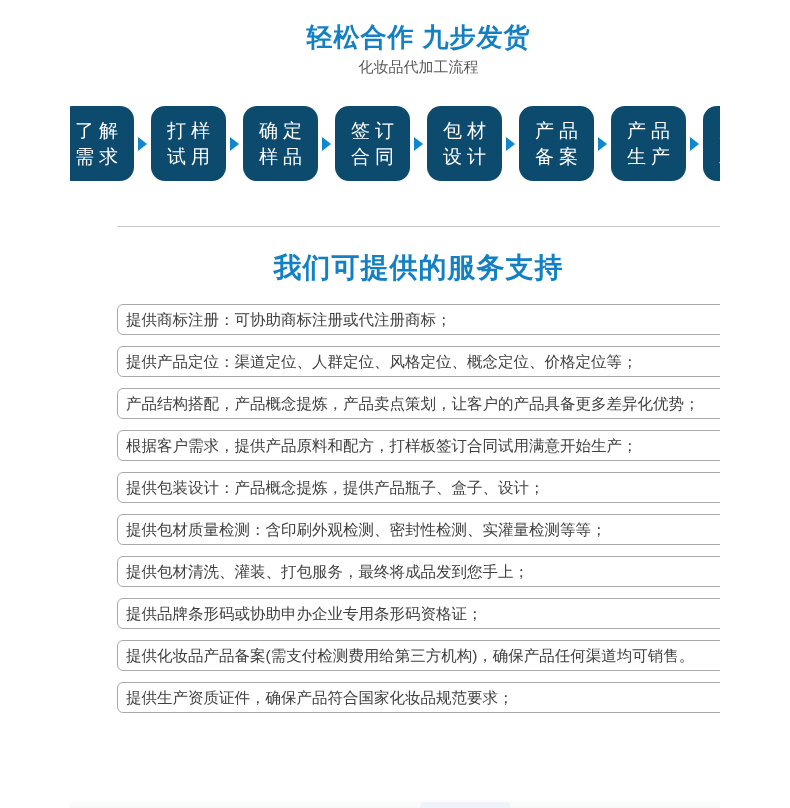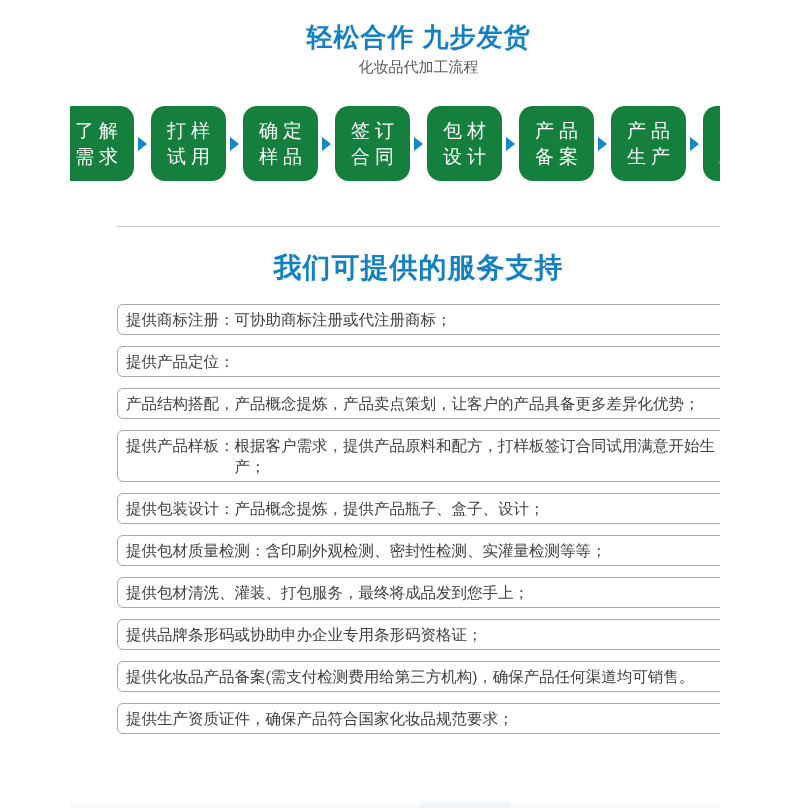--- a/index.html
+++ b/index.html
@@ -23,21 +23,21 @@
     margin-top:3px;
     font-size:15px; color:#595959; line-height:20px;
   }
   
   .steps-row {
     margin-top:29px;
     display:flex; justify-content:center; align-items:center;
   }
   .step {
     width:75px; height:75px;
-    background:#15803d;
+    background:#0c4a6e;
     border-radius:14px;
     color:#ffffff;
     display:flex; flex-direction:column; justify-content:center; align-items:center;
     font-size:19px; line-height:26px;
     letter-spacing:5px; text-indent:5px;
     flex:0 0 auto;
   }
   .arrow {
     width:0; height:0; flex:0 0 auto;
     border-top:7px solid transparent;
@@ -142,26 +142,26 @@
 
   <div class="services-heading">我们可提供的服务支持</div>
 
   <div class="services-list">
     <div class="svc-item">
       <span class="svc-label">提供商标注册：</span>
       <span class="svc-text">可协助商标注册或代注册商标；</span>
     </div>
     <div class="svc-item">
       <span class="svc-label">提供产品定位：</span>
+      <span class="svc-text">渠道定位、人群定位、风格定位、概念定位、价格定位等；</span>
     </div>
     <div class="svc-item">
       <span class="svc-text">产品结构搭配，产品概念提炼，产品卖点策划，让客户的产品具备更多差异化优势；</span>
     </div>
     <div class="svc-item">
-      <span class="svc-label">提供产品样板：</span>
       <span class="svc-text">根据客户需求，提供产品原料和配方，打样板签订合同试用满意开始生产；</span>
     </div>
     <div class="svc-item">
       <span class="svc-label">提供包装设计：</span>
       <span class="svc-text">产品概念提炼，提供产品瓶子、盒子、设计；</span>
     </div>
     <div class="svc-item">
       <span class="svc-label">提供包材质量检测：</span>
       <span class="svc-text">含印刷外观检测、密封性检测、实灌量检测等等；</span>
     </div>

